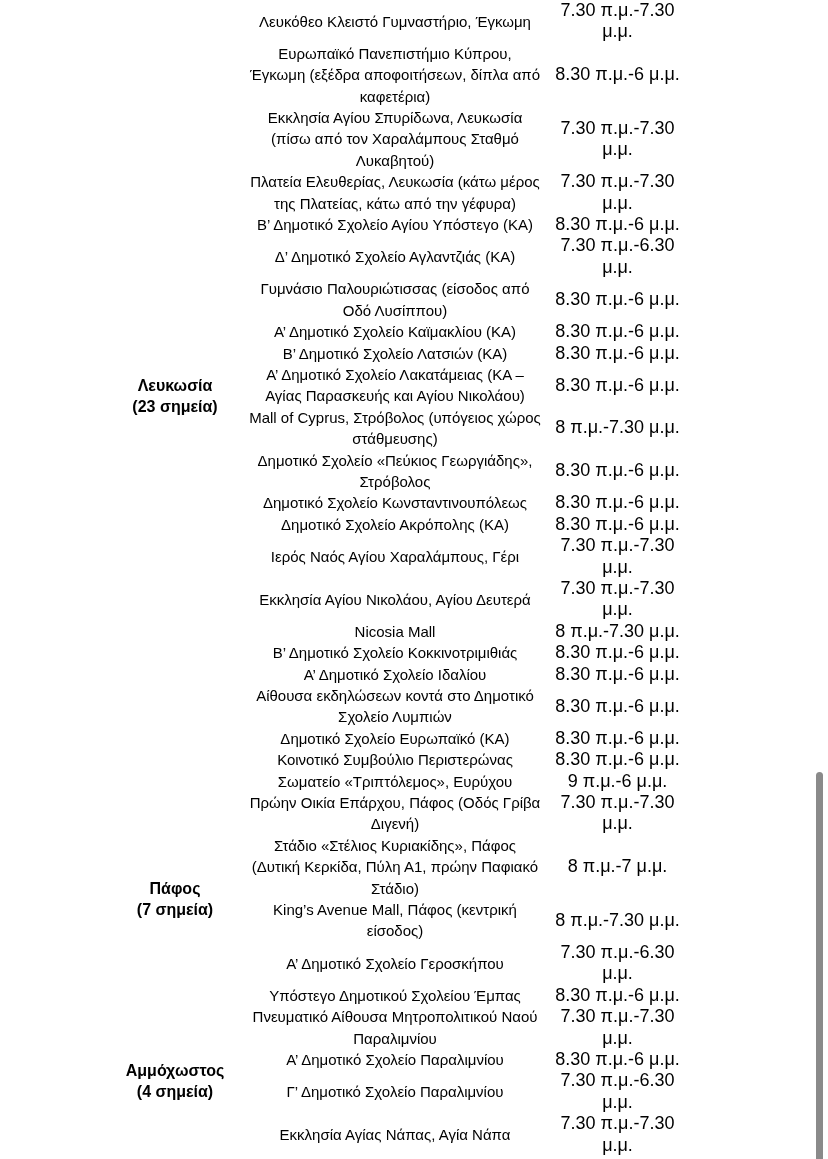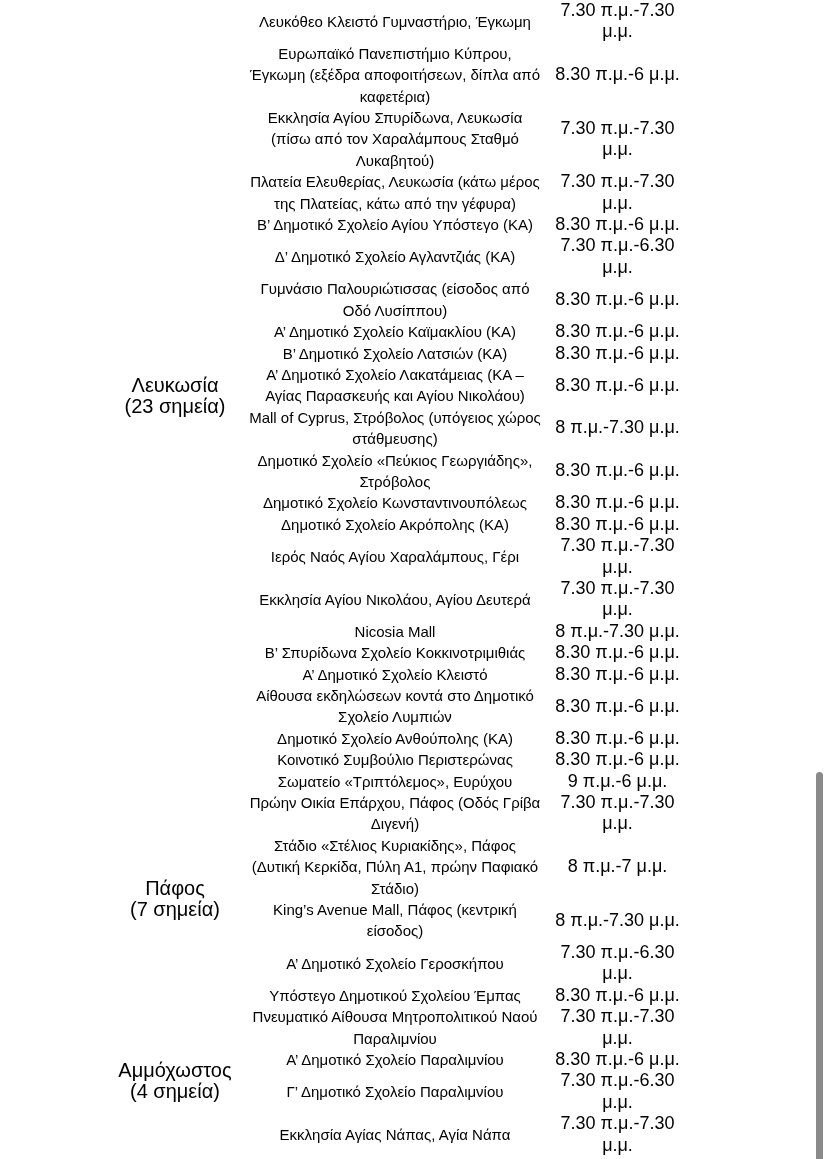--- a/index.html
+++ b/index.html
@@ -20,22 +20,22 @@
   }
   table.sites td {
     padding: 0;
     text-align: center;
     vertical-align: middle;
     line-height: 21.4px;
     border: none;
   }
   td.region {
     vertical-align: top;
-    font-weight: normal;
-    font-size: 20px;
+    font-weight: bold;
+    font-size: 16px;
   }
   td.region .region-line { display: block; }
   td.loc {
     font-size: 15px;
     white-space: pre-line;
     margin-top: 8px;
   }
   td.hours {
     font-size: 18px;
     white-space: pre-line;
@@ -141,34 +141,34 @@
       <tr>
         <td class="loc">Εκκλησία Αγίου Νικολάου, Αγίου Δευτερά</td>
         <td class="hours">7.30 π.μ.-7.30
 μ.μ.</td>
       </tr>
       <tr>
         <td class="loc">Nicosia Mall</td>
         <td class="hours">8 π.μ.-7.30 μ.μ.</td>
       </tr>
       <tr>
-        <td class="loc">Β’ Σπυρίδωνα Σχολείο Κοκκινοτριμιθιάς</td>
-        <td class="hours">8.30 π.μ.-6 μ.μ.</td>
-      </tr>
-      <tr>
-        <td class="loc">Α’ Δημοτικό Σχολείο Κλειστό</td>
+        <td class="loc">Β’ Δημοτικό Σχολείο Κοκκινοτριμιθιάς</td>
+        <td class="hours">8.30 π.μ.-6 μ.μ.</td>
+      </tr>
+      <tr>
+        <td class="loc">Α’ Δημοτικό Σχολείο Ιδαλίου</td>
         <td class="hours">8.30 π.μ.-6 μ.μ.</td>
       </tr>
       <tr>
         <td class="loc">Αίθουσα εκδηλώσεων κοντά στο Δημοτικό
 Σχολείο Λυμπιών</td>
         <td class="hours">8.30 π.μ.-6 μ.μ.</td>
       </tr>
       <tr>
-        <td class="loc">Δημοτικό Σχολείο Ανθούπολης (ΚΑ)</td>
+        <td class="loc">Δημοτικό Σχολείο Ευρωπαϊκό (ΚΑ)</td>
         <td class="hours">8.30 π.μ.-6 μ.μ.</td>
       </tr>
       <tr>
         <td class="loc">Κοινοτικό Συμβούλιο Περιστερώνας</td>
         <td class="hours">8.30 π.μ.-6 μ.μ.</td>
       </tr>
       <tr>
         <td class="loc">Σωματείο «Τριπτόλεμος», Ευρύχου</td>
         <td class="hours">9 π.μ.-6 μ.μ.</td>
       </tr>

